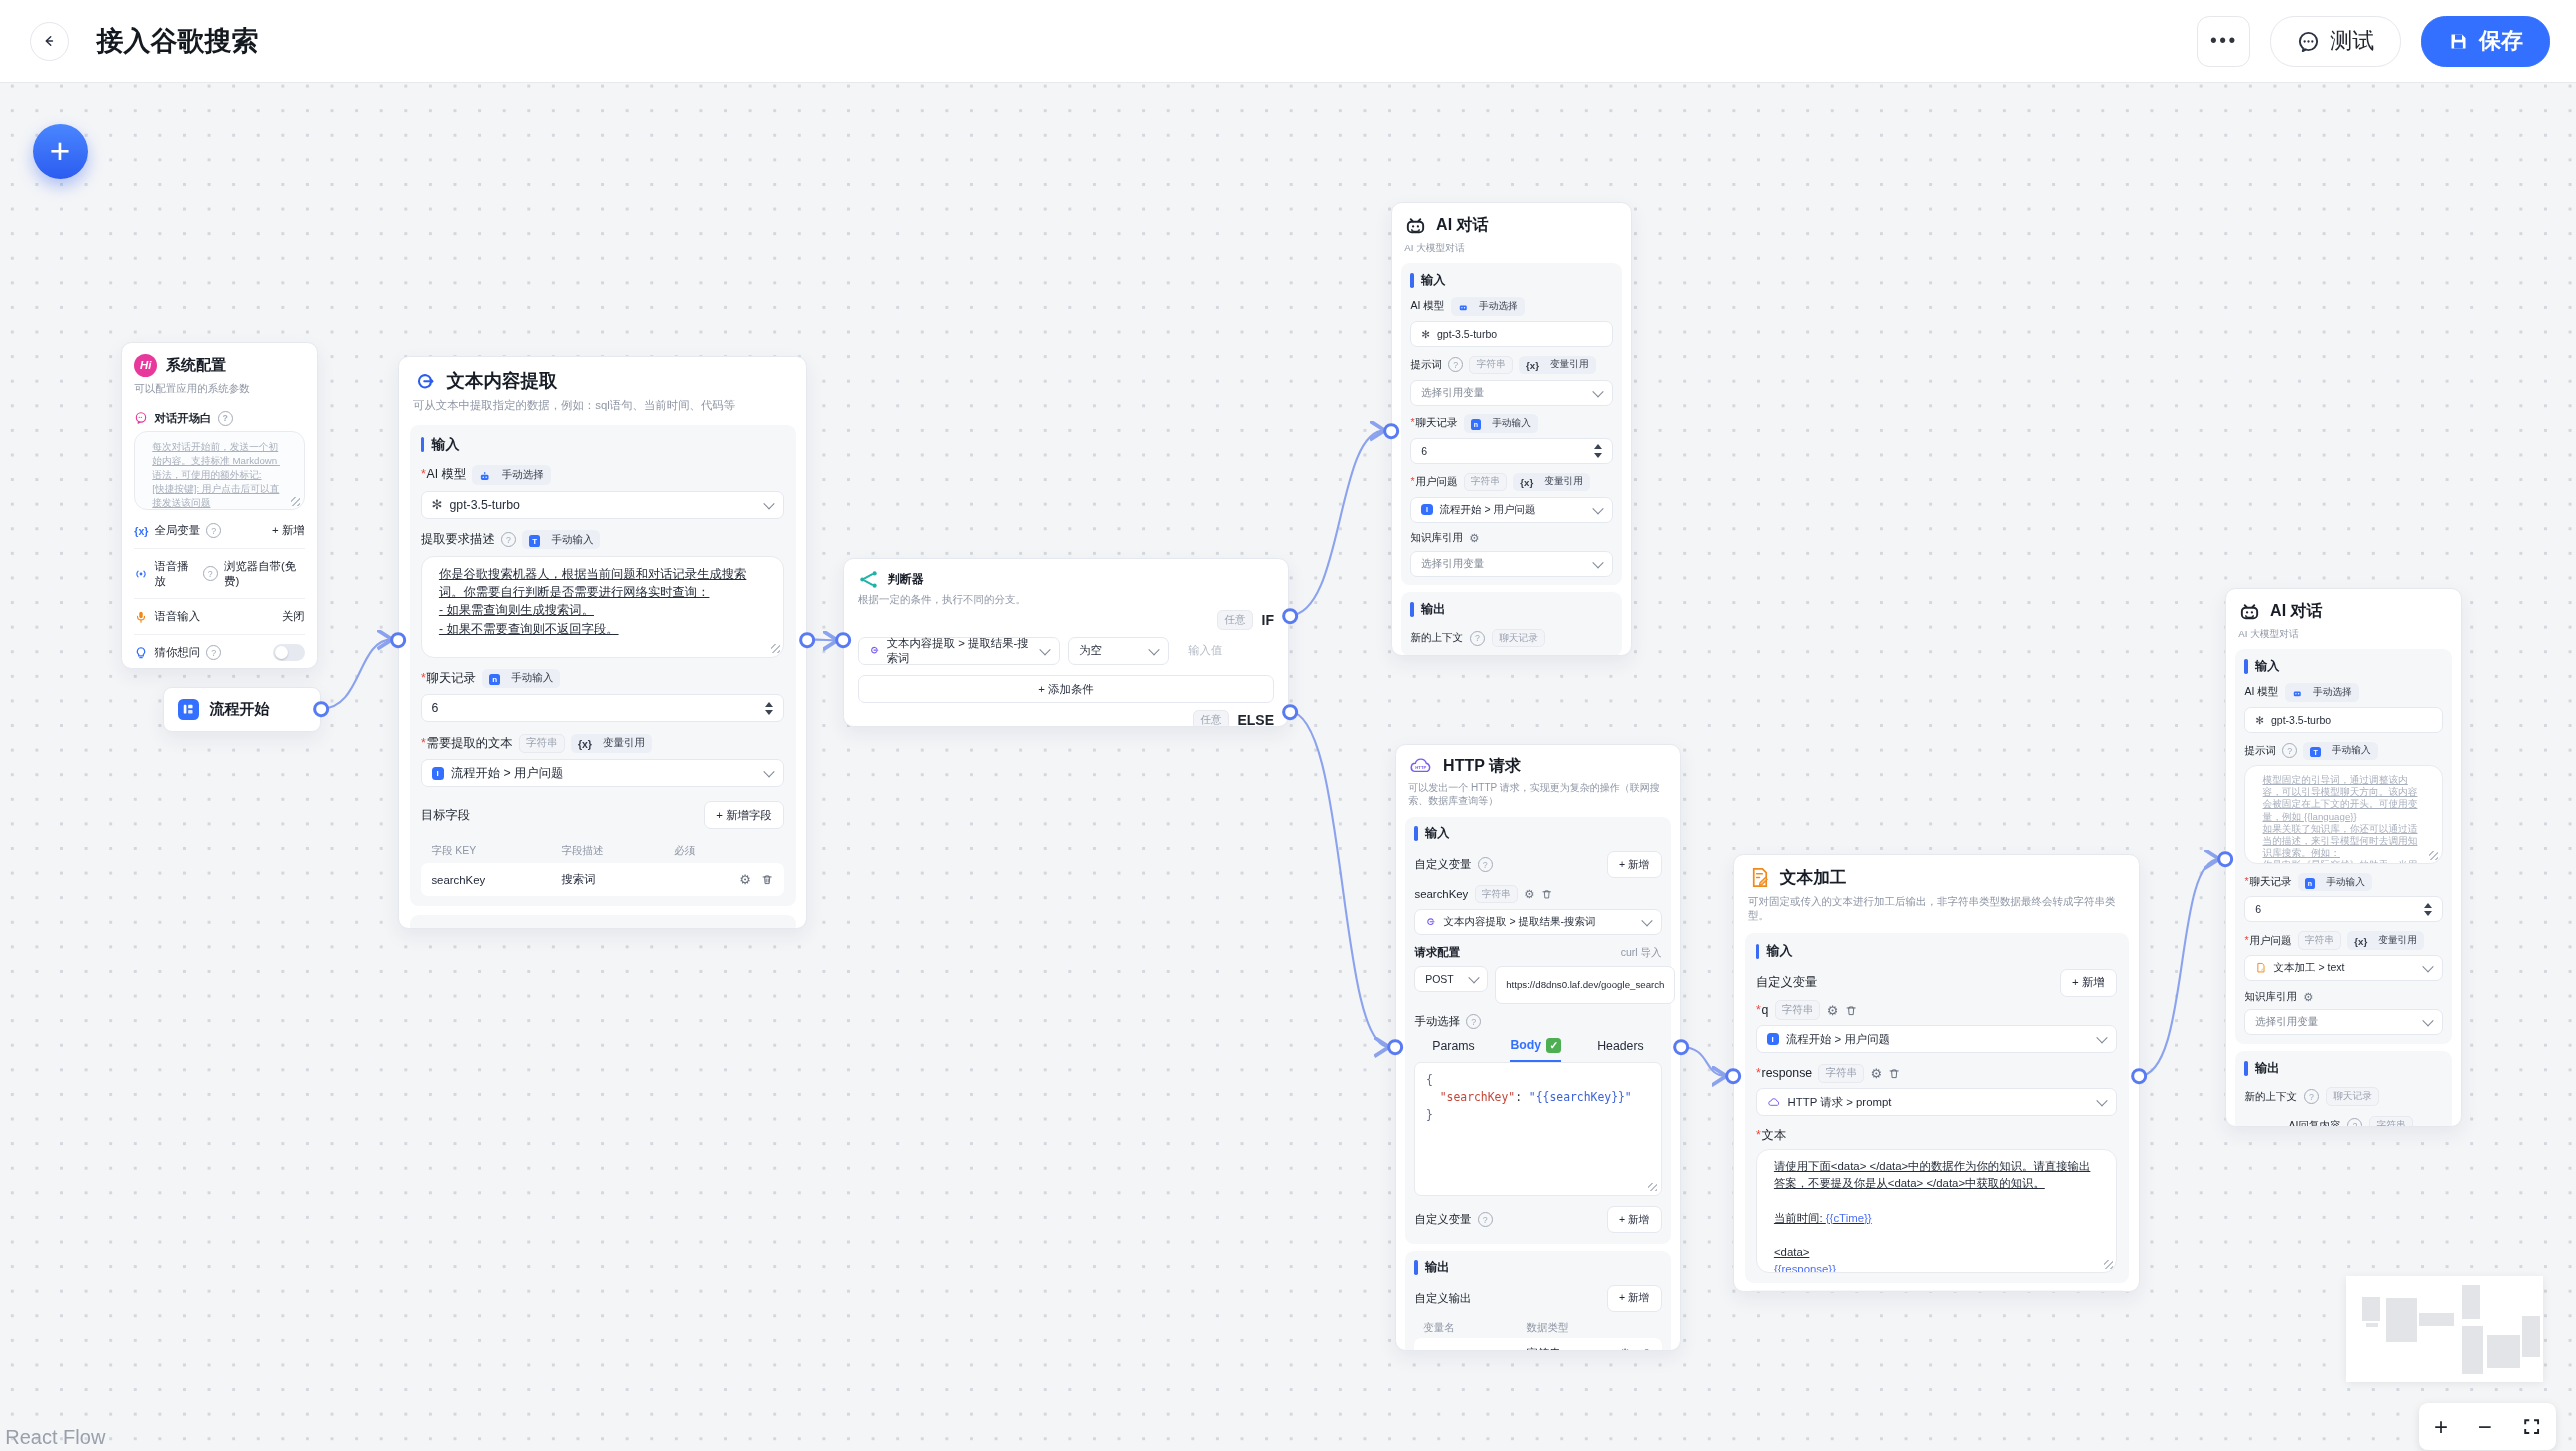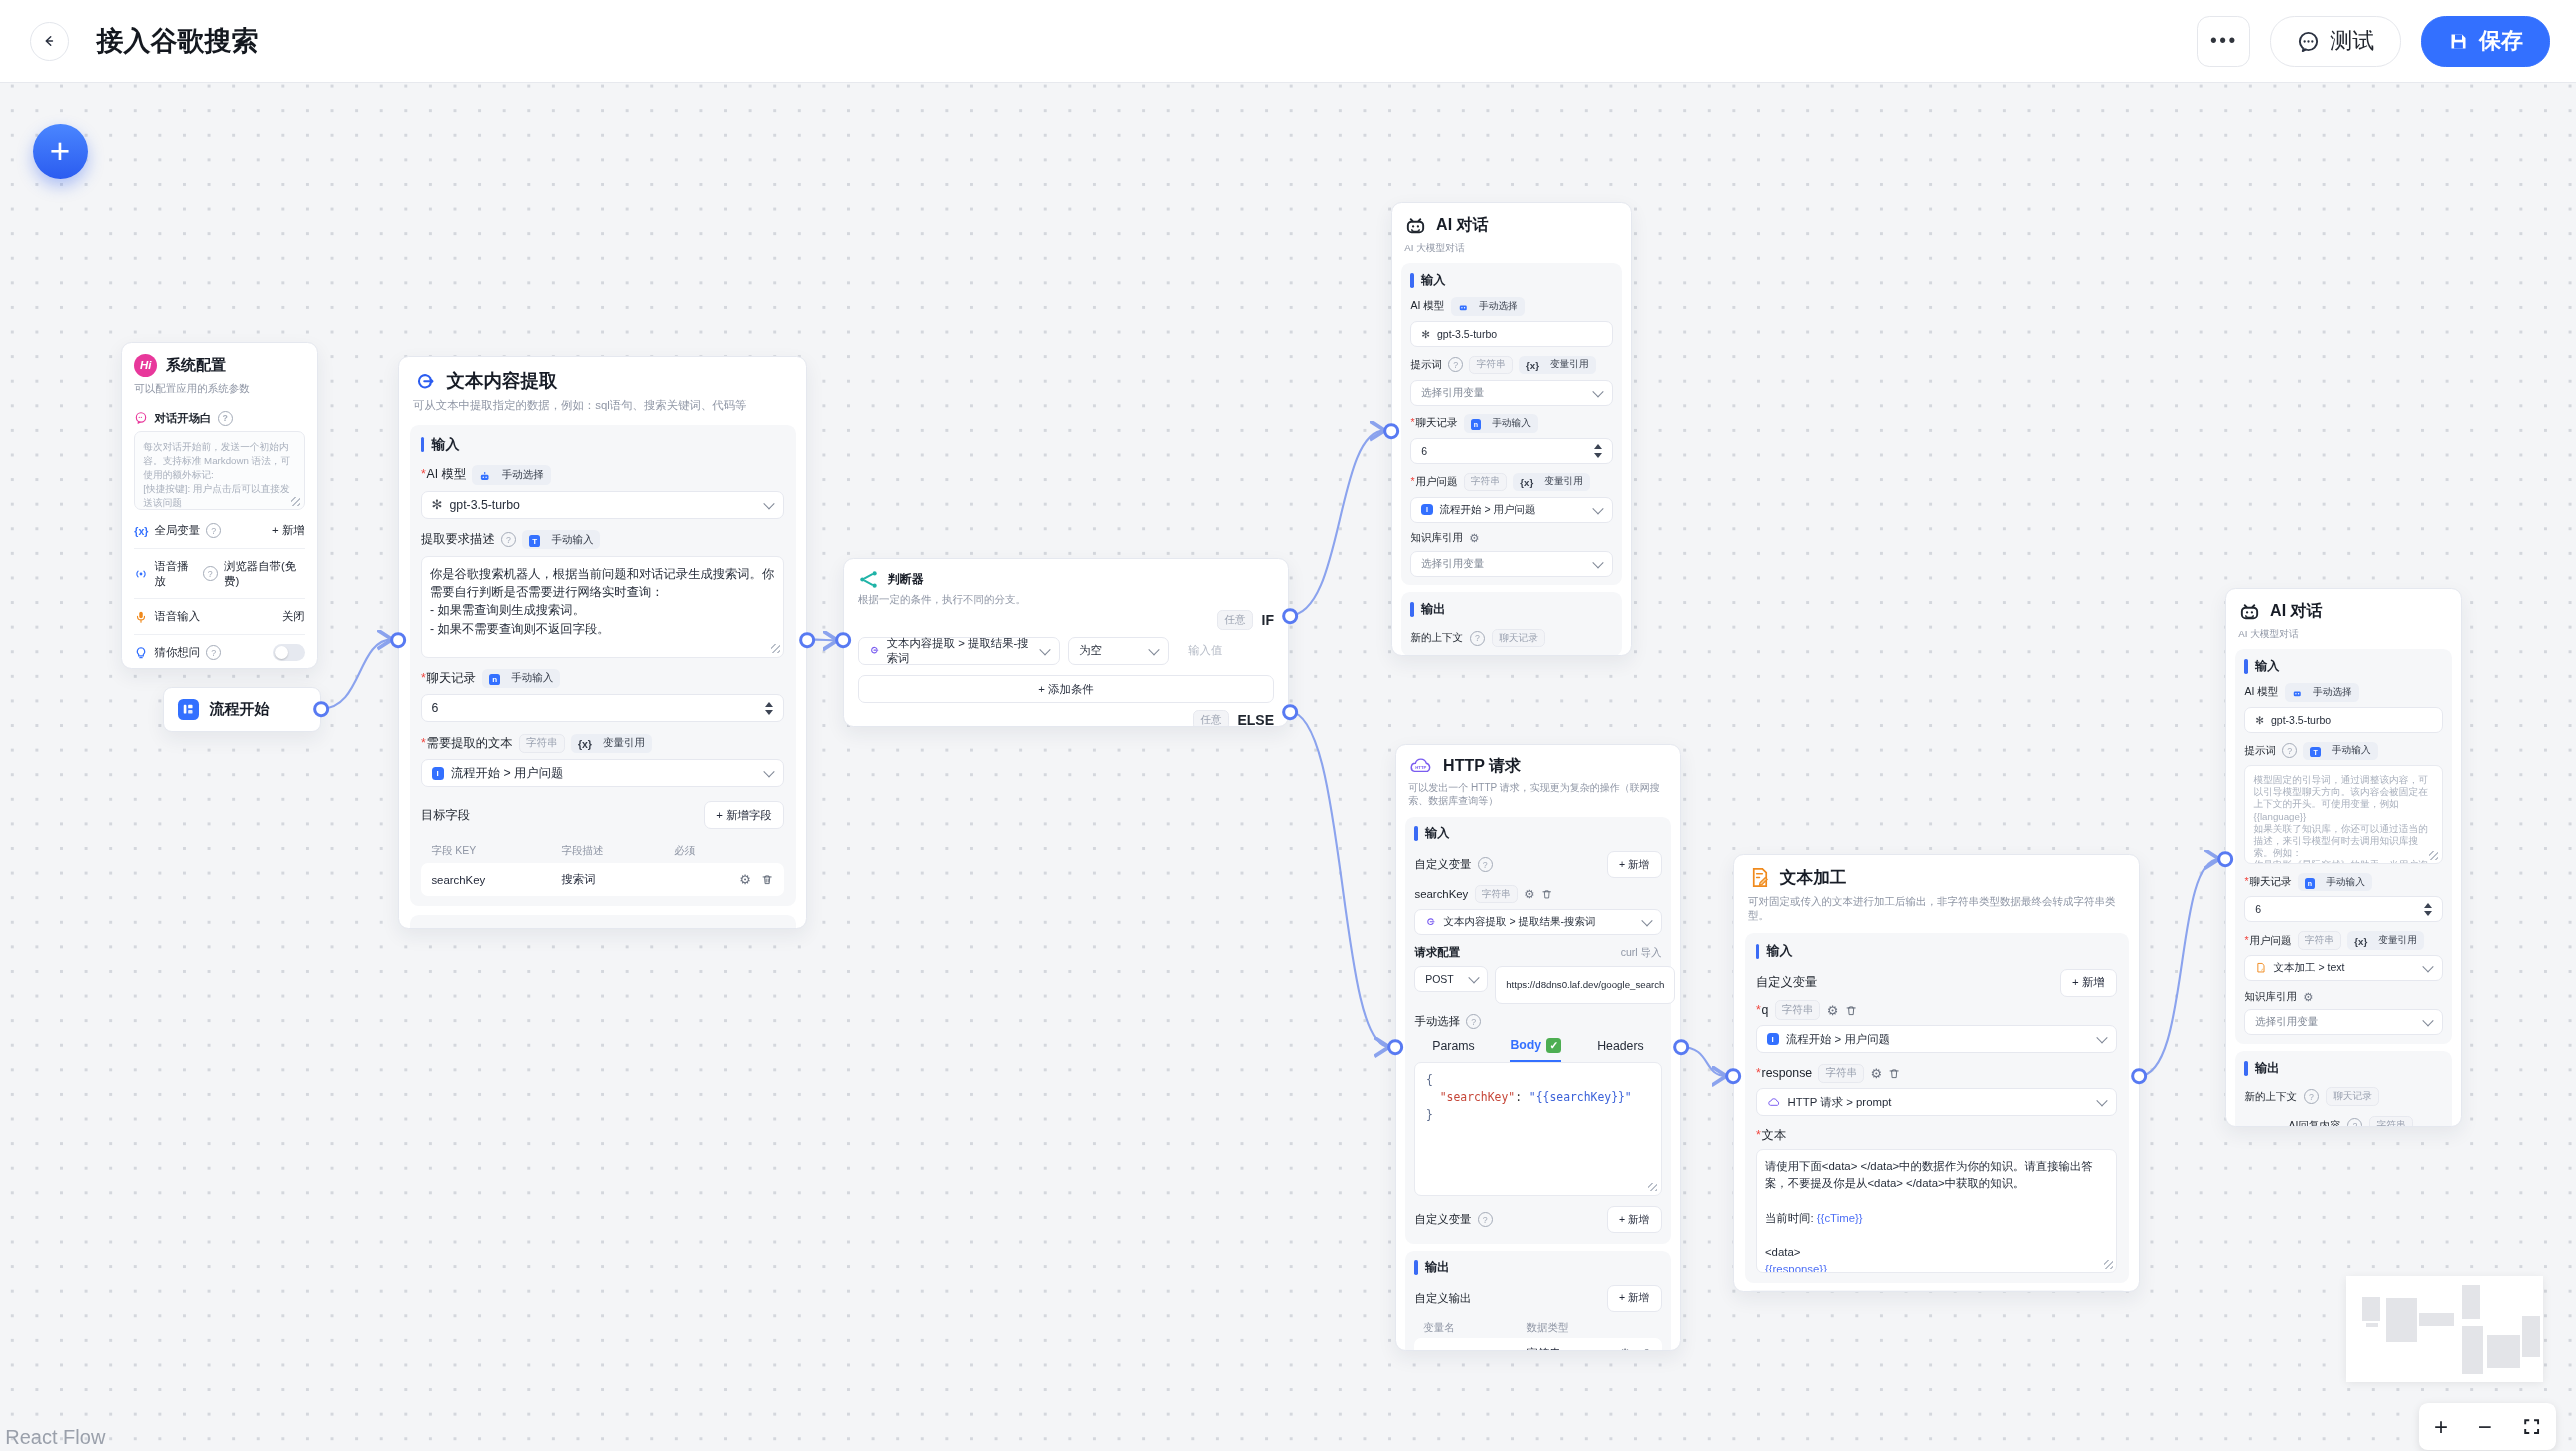--- a/index.html
+++ b/index.html
@@ -46,22 +46,22 @@
   .q{width:13px;height:13px;border:0.9px solid #a4abb8;border-radius:50%;color:#a4abb8;font-size:8.8px;
     display:inline-flex;align-items:center;justify-content:center;flex:none;}
   .ctl{display:flex;align-items:center;gap:7px;background:#fff;border:0.9px solid #e6e8ef;border-radius:7px;
     height:28px;padding:0 9.7px;font-size:12.3px;color:#262d3a;box-sizing:border-box;}
   .chev{width:7px;height:7px;border-right:1.5px solid #7e8695;border-bottom:1.5px solid #7e8695;
     transform:rotate(45deg) translate(-0.9px,-0.9px);margin-left:auto;flex:none;}
   .spin{margin-left:auto;display:flex;flex-direction:column;gap:3.5px;align-items:center;}
   .spin i{width:0;height:0;border-left:4px solid transparent;border-right:4px solid transparent;}
   .spin .up{border-bottom:5.3px solid #3c4454;}
   .spin .dn{border-top:5.3px solid #3c4454;}
-  .ta{position:relative;background:#fff;border:0.9px solid #e8eaf0;border-radius:7px;padding:8px 8px;
-    font-size:12.3px;line-height:1.5;color:#262d3a;white-space:pre-wrap;box-sizing:border-box;overflow:hidden;}
+  .ta{position:relative;background:#fff;border:0.9px solid #e8eaf0;border-radius:13px;padding:8px 17px;
+    font-size:12.3px;line-height:1.5;color:#262d3a;white-space:pre-wrap;box-sizing:border-box;overflow:hidden;text-decoration:underline;}
   .ta.ph{color:#a9b0bd;}
   .rsz{position:absolute;right:3.5px;bottom:3.5px;width:8.8px;height:8.8px;
     background:repeating-linear-gradient(135deg,transparent 0 2.6px,#b9bfc9 2.6px 4px);}
   .addbtn{margin-left:auto;background:#fff;border:0.9px solid #e6e8ef;border-radius:7px;padding:5.3px 11.4px;
     font-size:11.4px;color:#23293a;cursor:pointer;white-space:nowrap;}
   .vblue{color:#4c6ef5;}
   .icon16{width:14px;height:14px;flex:none;}
   .gear{color:#6b7280;font-size:13px;cursor:pointer;}
   .outrow{display:flex;align-items:center;gap:7px;margin-top:10.5px;font-size:12.3px;color:#20262f;}
   
@@ -223,21 +223,21 @@
   </div>
 
   <div class="node" style="left:398px;top:356px;width:409px;height:573px;">
     <div class="nhead">
       <div class="nhrow">
         <svg width="24.6" height="24.6" viewBox="0 0 24 24">
           <path d="M17 9 a6 6 0 1 0 0 6 M11 12 h8 M19 12 l-2.2 -2.2 M19 12 l-2.2 2.2" fill="none" stroke="#2b5cf0" stroke-width="2" stroke-linecap="round"></path>
         </svg>
         <span class="ntitle">文本内容提取</span>
       </div>
-      <div class="nsub">可从文本中提取指定的数据，例如：sql语句、搜索关键词、代码等</div>
+      <div class="nsub">可从文本中提取指定的数据，例如：sql语句、当前时间、代码等</div>
     </div>
     <div class="panel">
       <div class="sec">输入</div>
       <div class="lblrow">
           <span class="req">AI 模型</span>
         <span class="badge">
           <svg width="11.4" height="11.4" viewBox="0 0 24 24">
               <rect x="4" y="8" width="16" height="11" rx="3" fill="#3370ff"></rect>
               <circle cx="9" cy="13" r="1.6" fill="#fff"></circle>
               <circle cx="15" cy="13" r="1.6" fill="#fff"></circle>

